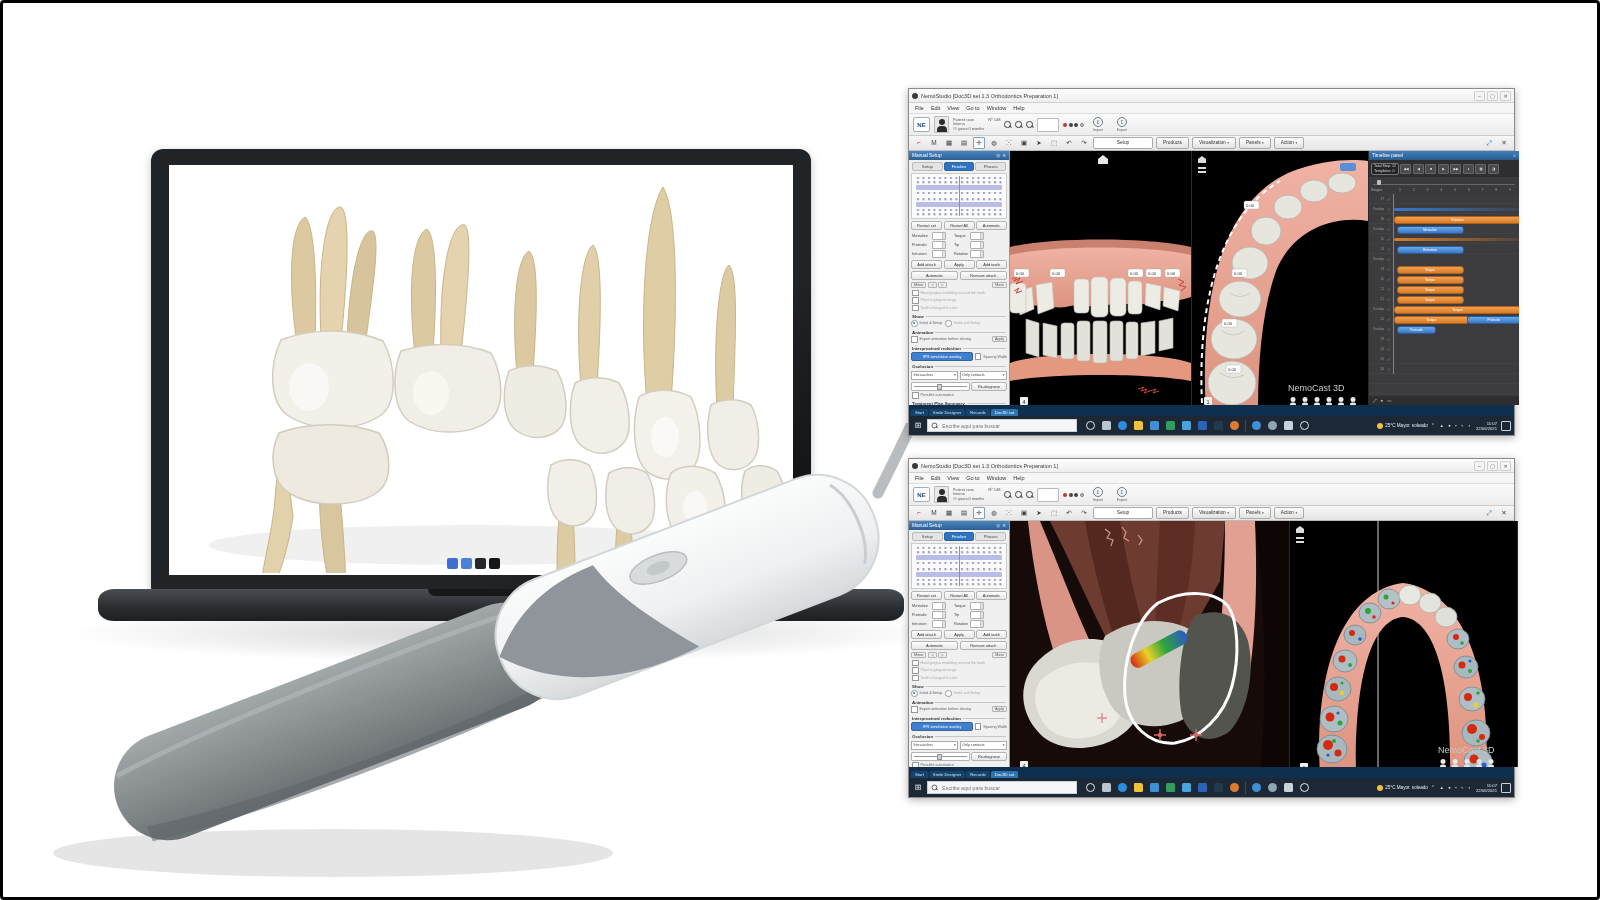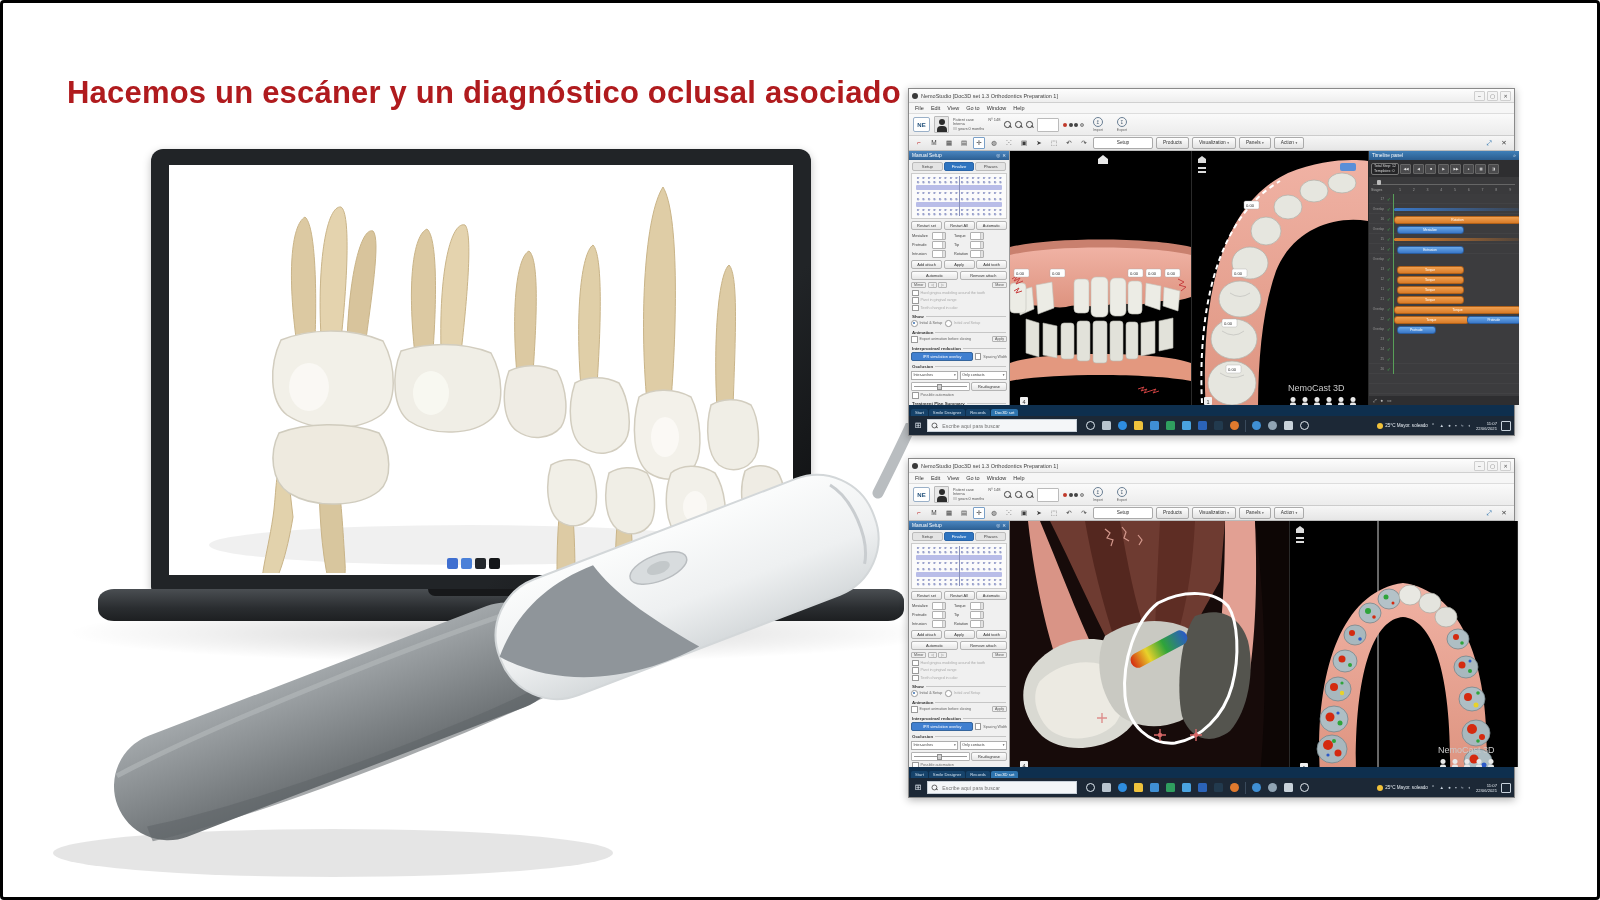--- a/index.html
+++ b/index.html
@@ -145,21 +145,20 @@
 
   .nemocast-label{fill:#c9c9c9;font-size:9px;font-family:"Liberation Sans",sans-serif;}
   .meas-box{fill:#fff;stroke:#aaa;stroke-width:.4;}
   .meas-txt{fill:#333;font-size:4.2px;font-family:"Liberation Sans",sans-serif;}
 </style>
 </head>
 <body>
 
 <div class="slide">
 
-  <h1 class="slide-title">Hacemos un escáner y un diagnóstico oclusal asociado</h1>
 
   <svg width="0" height="0" style="position:absolute">
     <defs>
       <linearGradient id="gRainbow" x1="0" y1="0" x2="1" y2="0">
         <stop offset="0" stop-color="#d42a10"></stop>
           <stop offset=".3" stop-color="#e8d22a"></stop>
         <stop offset=".6" stop-color="#2fa43a"></stop>
           <stop offset="1" stop-color="#2b59c8"></stop>
       </linearGradient>
       <linearGradient id="gTip" x1="0" y1="0" x2="0" y2="1">

